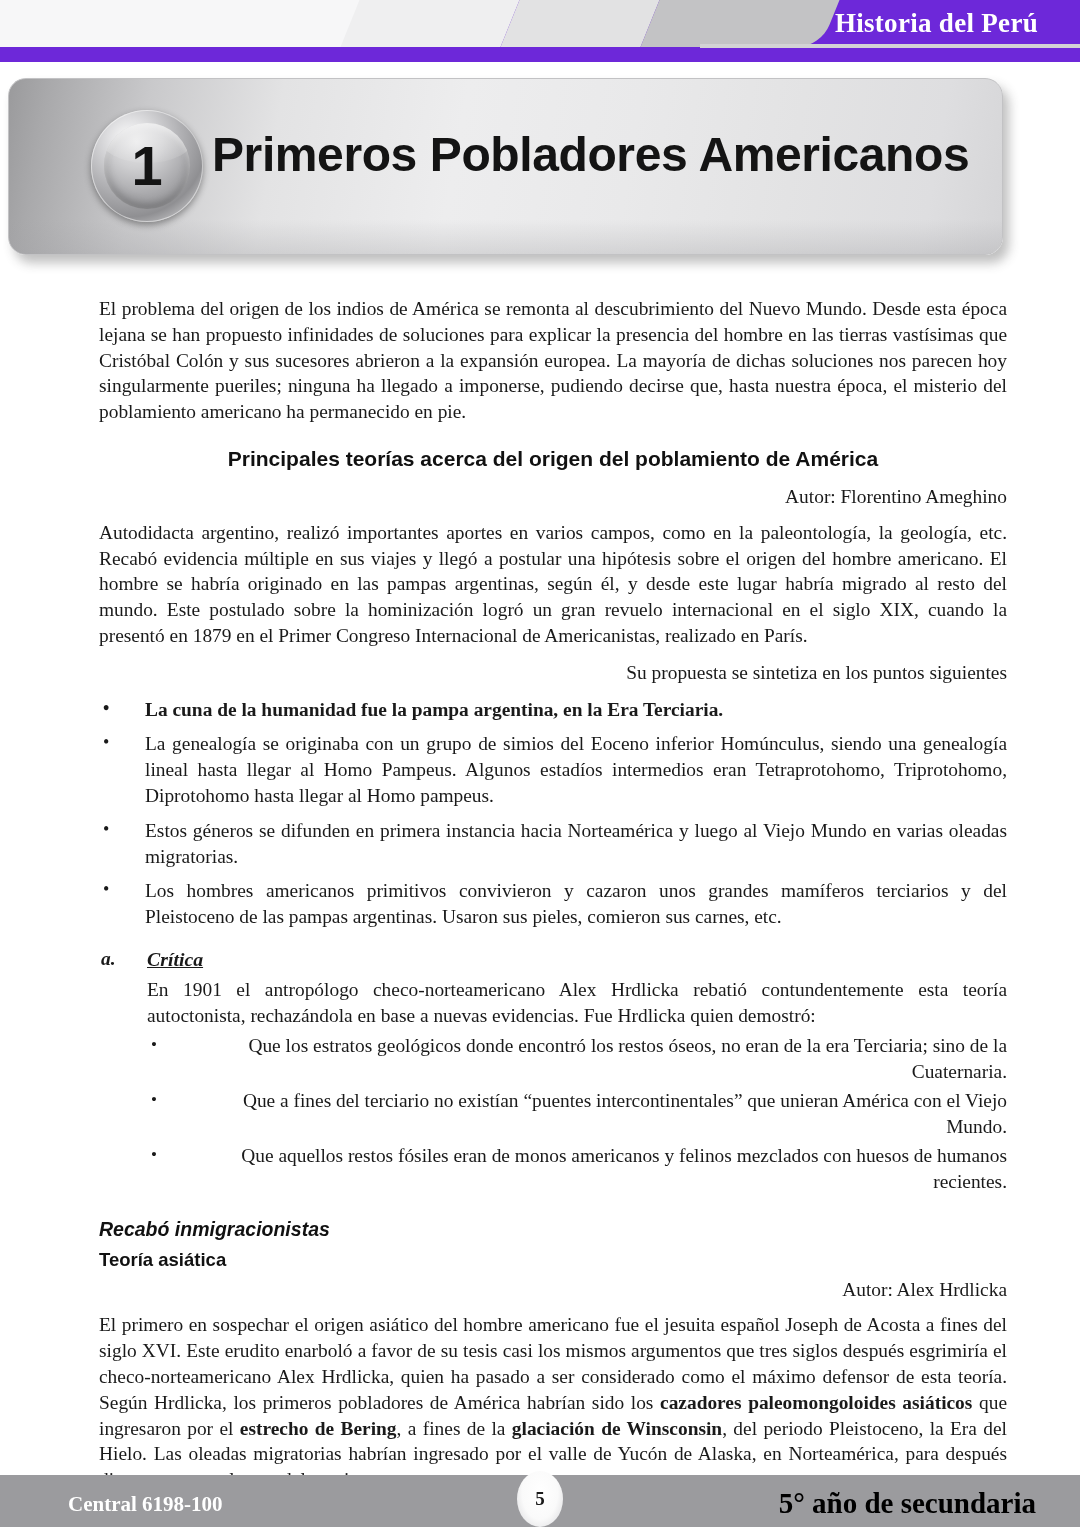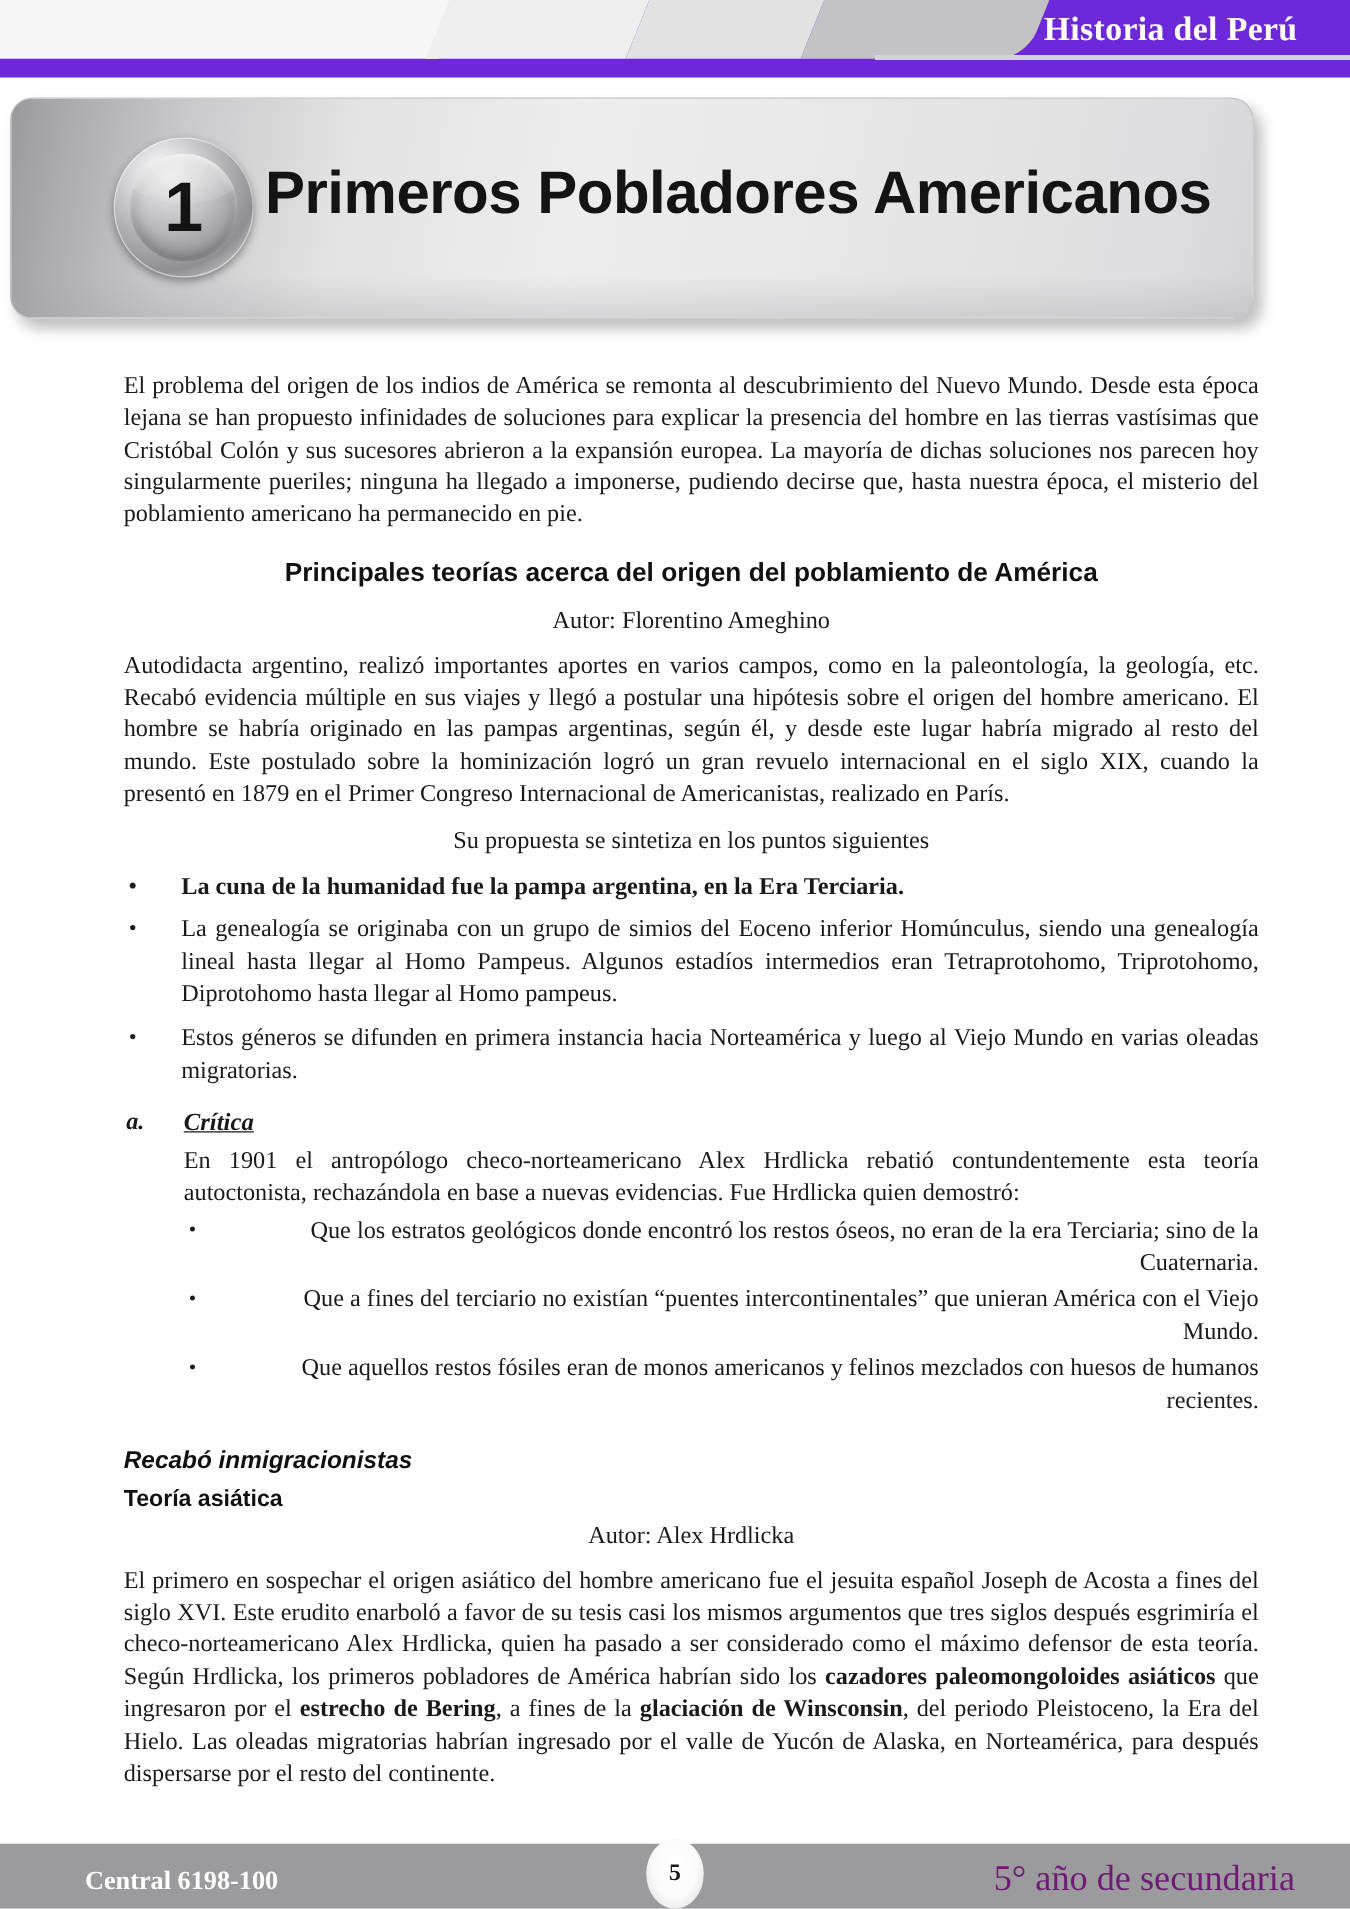--- a/index.html
+++ b/index.html
@@ -159,21 +159,21 @@
     position: absolute;
     left: 99px; top: 296px;
     width: 908px;
   }
   p, .lead {
     margin: 0 0 11px 0;
     font-size: 19.4px;
     line-height: 25.8px;
     text-align: justify;
   }
-  .para-loose { text-align: center; }
+  .para-loose { text-align: right; }
 
   .section-heading {
     margin: 22px 0 13px 0;
     font-family: "Liberation Sans", "DejaVu Sans", sans-serif;
     font-weight: bold;
     font-size: 21px;
     color: #111;
     text-align: center;
   }
   .theory-heading {
@@ -281,23 +281,23 @@
     left: 68px; top: 17px;
     font-family: "Liberation Serif", "DejaVu Serif", serif;
     font-weight: bold;
     font-size: 21px;
     color: #ffffff;
   }
   .footer-right {
     position: absolute;
     right: 44px; top: 12px;
     font-family: "Liberation Serif", "DejaVu Serif", serif;
-    font-weight: normal;
+    font-weight: bold;
     font-size: 29px;
-    color: #701a75;
+    color: #000000;
   }
   .page-badge {
     position: absolute;
     left: 50%;
     transform: translateX(-50%);
     top: -4px;
     width: 46px; height: 56px;
     border-radius: 50%;
     background: radial-gradient(ellipse at 50% 38%, #ffffff 0%, #fafafa 55%, #e6e6e8 80%, #d5d5d8 100%);
     display: flex;
@@ -344,20 +344,21 @@
   <p class="author-line para-loose">Autor: Florentino Ameghino</p>
 
   <p>Autodidacta argentino, realizó importantes aportes en varios campos, como en la paleontología, la geología, etc. Recabó evidencia múltiple en sus viajes y llegó a postular una hipótesis sobre el origen del hombre americano. El hombre se habría originado en las pampas argentinas, según él, y desde este lugar habría migrado al resto del mundo. Este postulado sobre la hominización logró un gran revuelo internacional en el siglo XIX, cuando la presentó en 1879 en el Primer Congreso Internacional de Americanistas, realizado en París.</p>
 
   <p class="para-loose">Su propuesta se sintetiza en los puntos siguientes</p>
 
   <ul class="bullets">
     <li class="bold-item">La cuna de la humanidad fue la pampa argentina, en la Era Terciaria.</li>
     <li>La genealogía se originaba con un grupo de simios del Eoceno inferior Homúnculus, siendo una genealogía lineal hasta llegar al Homo Pampeus. Algunos estadíos intermedios eran Tetraprotohomo, Triprotohomo, Diprotohomo hasta llegar al Homo pampeus.</li>
     <li>Estos géneros se difunden en primera instancia hacia Norteamérica y luego al Viejo Mundo en varias oleadas migratorias.</li>
+    <li>Los hombres americanos primitivos convivieron y cazaron unos grandes mamíferos terciarios y del Pleistoceno de las pampas argentinas. Usaron sus pieles, comieron sus carnes, etc.</li>
   </ul>
 
   <div class="critica-block">
     <span class="critica-label">a.</span>
     <div>
       <span class="critica-title">Crítica</span>
     </div>
     <p class="critica-body">En 1901 el antropólogo checo-norteamericano Alex Hrdlicka rebatió contundentemente esta teoría autoctonista, rechazándola en base a nuevas evidencias. Fue Hrdlicka quien demostró:</p>
     <ul class="subbullets">
       <li>Que los estratos geológicos donde encontró los restos óseos, no eran de la era Terciaria; sino de la Cuaternaria.</li>

